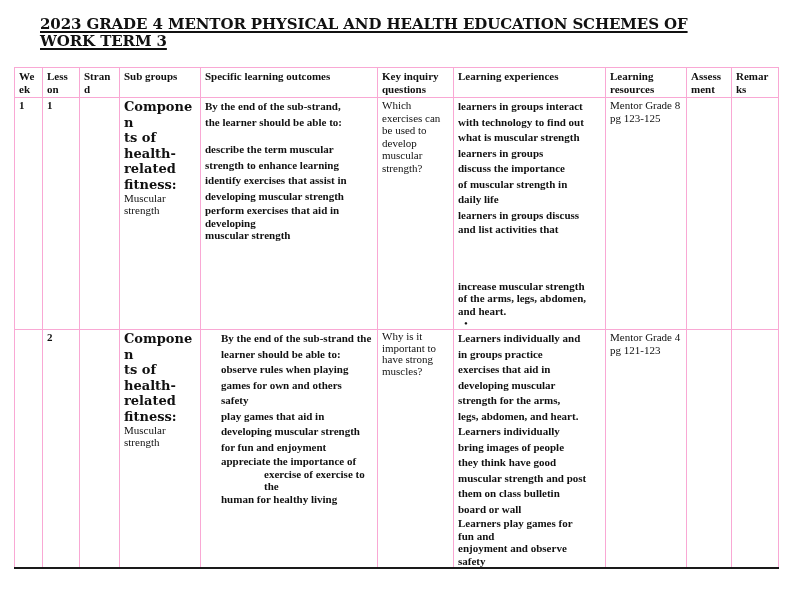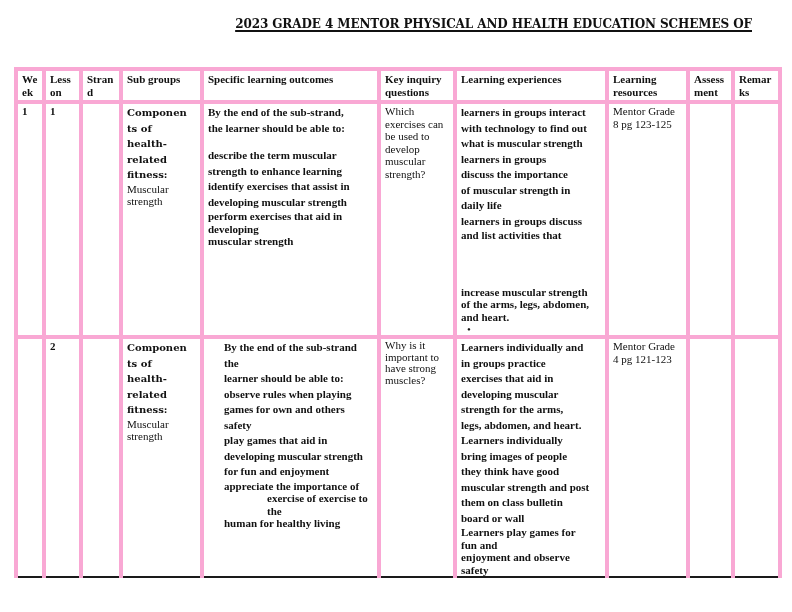--- a/index.html
+++ b/index.html
@@ -13,76 +13,77 @@
       position: relative;
       overflow: hidden;
       font-family: "Liberation Serif", "DejaVu Serif", serif;
       color: #111111;
     }
     .title {
       position: absolute;
       left: 40px;
       top: 16px;
       width: 712px;
-      text-align: right;
+      text-align: left;
       font-family: "DejaVu Serif", "Liberation Serif", serif;
       font-weight: bold;
-      font-size: 12px;
+      font-size: 15px;
       line-height: 17px;
       letter-spacing: -0.1px;
     }
     .title span {
       text-decoration: underline;
       text-decoration-thickness: 1.5px;
       text-underline-offset: 2px;
     }
     table.sow {
       position: absolute;
       left: 14px;
       top: 67px;
       border-collapse: collapse;
       table-layout: fixed;
       width: 764px;
     }
     table.sow td, table.sow th {
-      border: 4px solid #f9a8d4;
+      border: 1px solid #f9a8d4;
       vertical-align: top;
       padding: 1px 4px 0 4px;
       font-size: 11px;
       line-height: 12.5px;
       text-align: left;
       overflow: hidden;
       word-wrap: break-word;
     }
     table.sow th {
       font-weight: bold;
       padding-top: 2px;
       height: 27px;
     }
     table.sow tr.row1 td { height: 182px; }
     table.sow tr.row2 td { height: 235px; }
     table.sow tr:last-child td { border-bottom: 2px solid #1a1a1a; }
     .num { font-weight: bold; }
     .sub-bold {
       font-family: "DejaVu Serif", "Liberation Serif", serif;
       font-weight: bold;
-      font-size: 10px;
+      font-size: 13px;
       line-height: 15.5px;
       display: block;
     }
     .sub-norm { display: block; line-height: 12px; }
     .line { display: block; font-weight: bold; }
     .blank { display: block; height: 12px; }
     .bullet { display: block; padding-left: 6px; }
   </style>
 </head>
 <body>
 
 <div class="title">
   <span>2023 GRADE 4 MENTOR PHYSICAL AND HEALTH EDUCATION SCHEMES OF</span><br>
+  <span>WORK  TERM 3</span>
 </div>
 
 <table class="sow">
   <colgroup>
     <col style="width:28px">
     <col style="width:37px">
     <col style="width:40px">
     <col style="width:81px">
     <col style="width:177px">
     <col style="width:76px">

